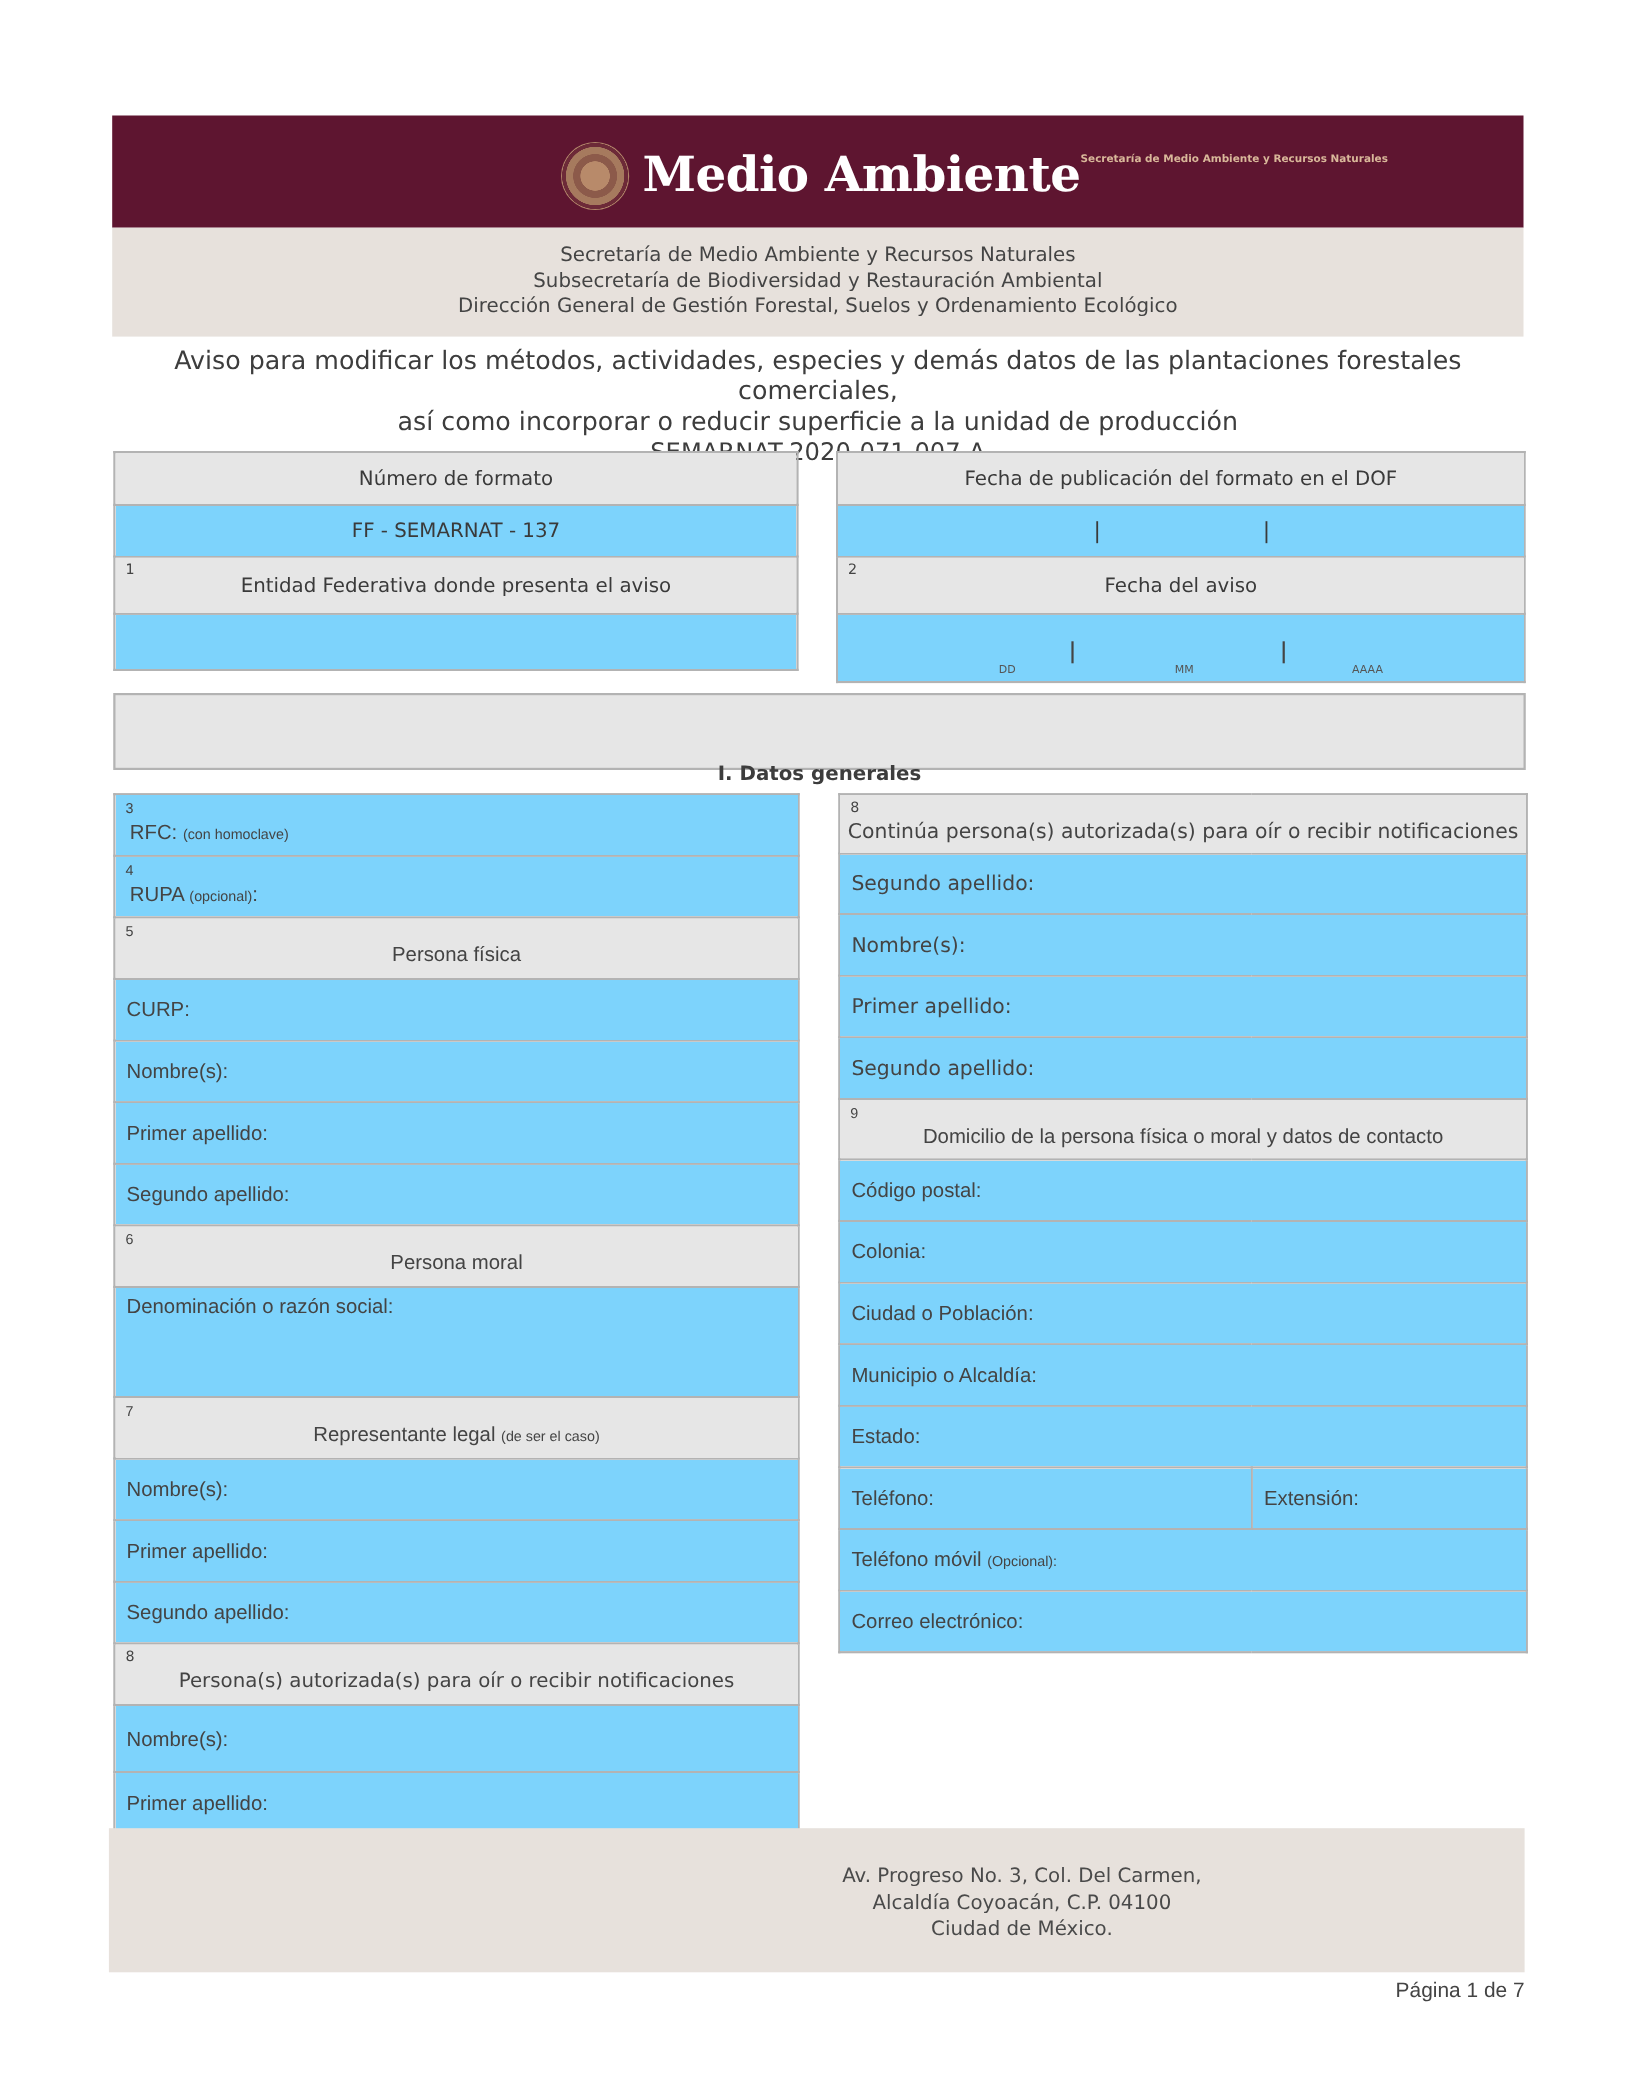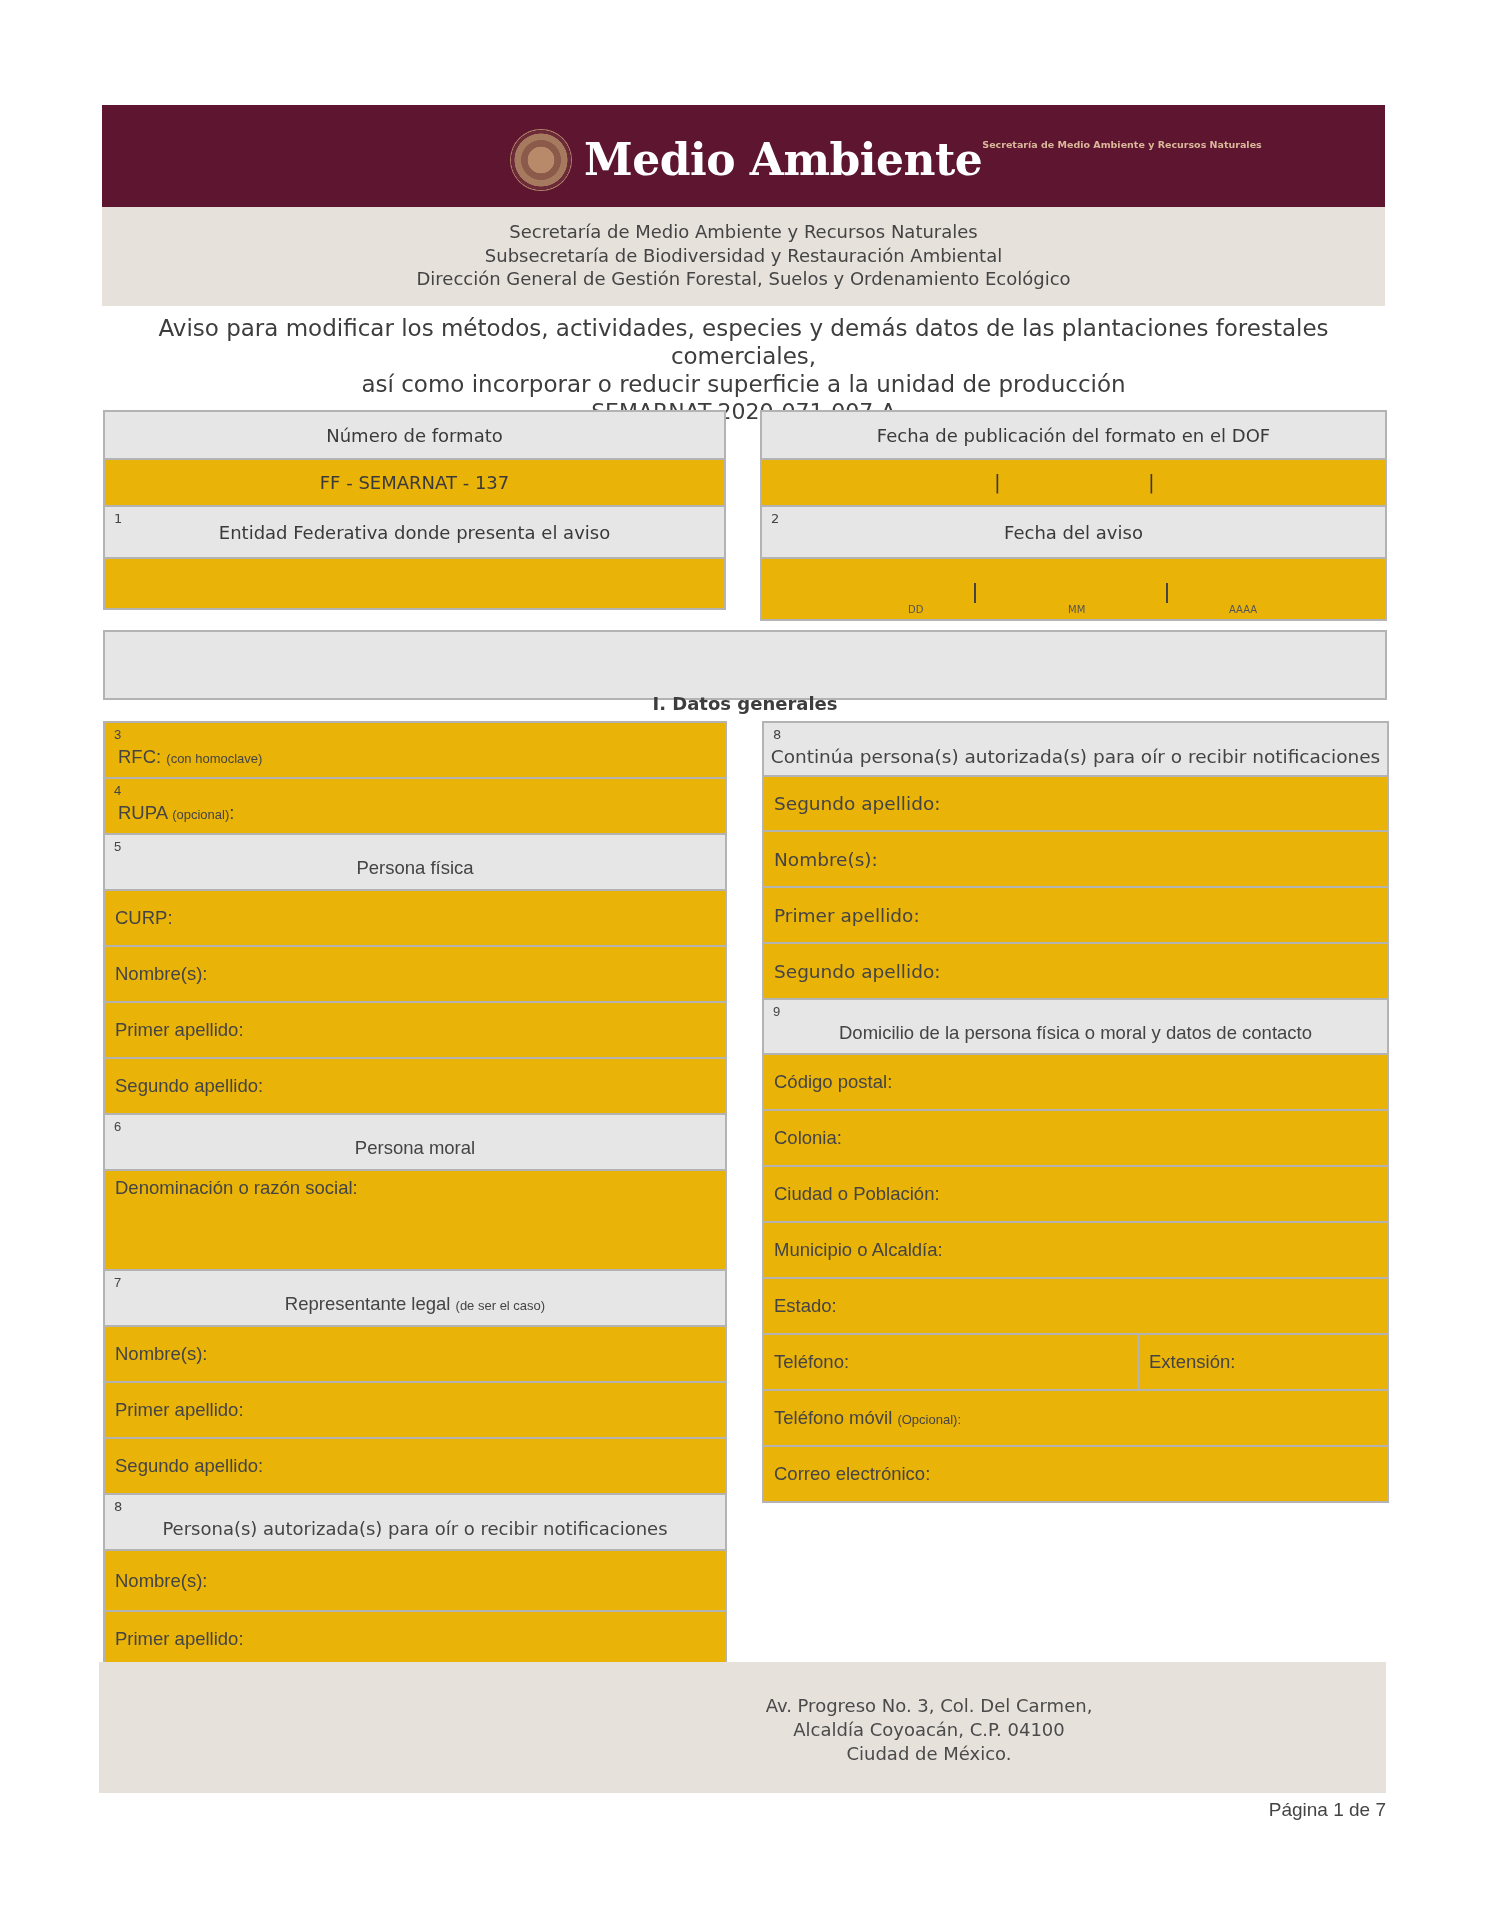--- a/index.html
+++ b/index.html
@@ -18,21 +18,21 @@
   #agency-band { left: 102px; top: 207px; width: 1283px; height: 99px; background: #e7e1dc; text-align: center; padding-top: 13px; }
   #agency-band div { font-family: "DejaVu Sans", sans-serif; font-size: 18px; line-height: 23.5px; color: #444; }
 
   #doc-title { left: 102px; top: 314px; width: 1283px; text-align: center; font-family: "DejaVu Sans", sans-serif; font-size: 23px; line-height: 28px; color: #3d3d3d; }
   #doc-code { font-size: 22px; }
 
   
   table.frm { border-collapse: collapse; table-layout: fixed; }
   table.frm td { border: 2.5px solid #b3b3b3; padding: 0 10px; position: relative; }
   td.hdr { background: #e6e6e6; text-align: center; }
-  td.lbl { background: #eab308; }
+  td.lbl { background: #7dd3fc; }
   .num { position: absolute; left: 9px; top: 4px; font-size: 13px; color: #444; }
   .dejavu { font-family: "DejaVu Sans", sans-serif; }
   .lib { font-family: "Liberation Sans", sans-serif; }
   .small { font-size: 13px; }
 
   #top-left { left: 103px; top: 410px; width: 623px; }
   #top-right { left: 760px; top: 410px; width: 627px; }
   #top-left td, #top-right td { font-family: "DejaVu Sans", sans-serif; font-size: 18px; }
 
   #section-bar { left: 103px; top: 630px; width: 1284px; height: 70px; background: #e6e6e6; border: 2.5px solid #b3b3b3; text-align: center; padding-top: 12px; font-family: "DejaVu Sans", sans-serif; }

